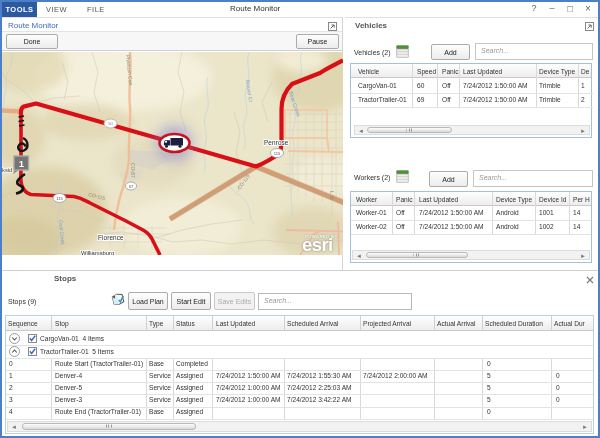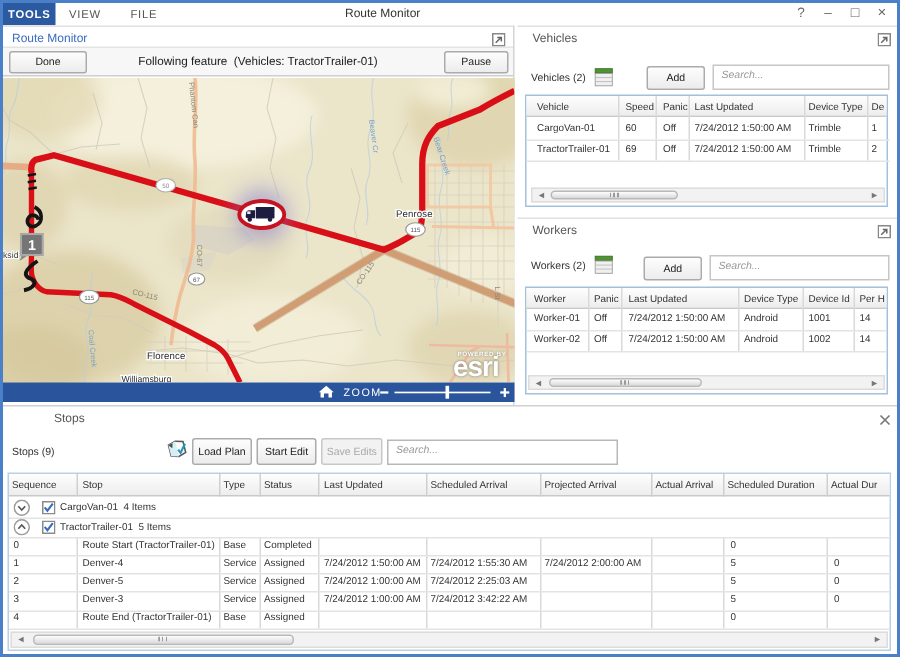--- a/index.html
+++ b/index.html
@@ -9,21 +9,21 @@
 .abs { position:absolute; }
 
 
 #titlebar { position:absolute; left:0; top:0; width:596px; height:15px; background:#fff; }
 #filetab { position:absolute; left:0; top:0; width:35px; height:15px; background:#2b5aa0; color:#fff; font-size:7.5px; font-weight:bold; text-align:center; line-height:15px; letter-spacing:0.5px; }
 .menuitem { position:absolute; top:0; height:15px; line-height:15px; font-size:7.5px; color:#555; letter-spacing:0.5px; }
 #apptitle { position:absolute; left:228px; top:0; height:15px; line-height:14px; font-size:8px; color:#333; }
 .winbtn { position:absolute; top:0; height:14px; line-height:13px; font-size:9px; color:#666; text-align:center; width:12px; }
 
 
-.phead-text { font-size:8px; color:#555; }
+.phead-text { font-size:8px; color:#555;font-weight:bold; }
 .floaticon { position:absolute; width:9px; height:9px; }
 button.btn { position:absolute; background:linear-gradient(#fdfdfd,#ececec); border:1px solid #ababab; border-radius:2px; font-family:"Liberation Sans",sans-serif; font-size:7px; color:#222; text-align:center; padding:0; }
 .searchbox { position:absolute; background:#fff; border:1px solid #b8b8b8; font-size:7px; font-style:italic; color:#999; line-height:14px; padding-left:5px; }
 
 
 #lp { position:absolute; left:0; top:15px; width:341px; height:253px; background:#fff; border-right:1px solid #d4d4d4; }
 #lp-head { position:absolute; left:0; top:0; width:100%; height:15px; border-top:1px solid #e0e0e0; border-bottom:1px solid #e4e4e4; background:#fff; }
 #lp-title { position:absolute; left:6px; top:3px; font-size:8px; color:#3a6cbf; }
 #lp-toolbar { position:absolute; left:0; top:15px; width:100%; height:19px; background:#f7f7f7; border-bottom:1px solid #cfcfcf; }
 #maparea { position:absolute; left:0; top:35px; width:341px; height:203px; overflow:hidden; }
@@ -63,21 +63,20 @@
 <div id="lp">
   <div id="lp-head">
     <div id="lp-title">Route Monitor</div>
     <svg class="floaticon" style="left:326px; top:4px;" viewBox="0 0 9 9">
       <rect x="0.5" y="0.5" width="8" height="8" fill="none" stroke="#888" stroke-width="1"></rect>
       <path d="M2.5 6.5 L6 3 M3.5 3 H6.2 V5.7" stroke="#666" stroke-width="1" fill="none"></path>
     </svg>
   </div>
   <div id="lp-toolbar">
     <button class="btn" style="left:4px; top:2px; width:52px; height:15px;">Done</button>
-    <div style="position:absolute; left:0; top:4px; width:100%; text-align:center; font-size:7.8px; color:#1a1a1a;">Following feature&nbsp; (Vehicles: TractorTrailer-01)</div>
     <button class="btn" style="left:294px; top:2px; width:43px; height:15px;">Pause</button>
   </div>
   <div id="maparea">
   <svg width="341" height="203" viewBox="0 0 341 203">
 
     <rect x="0" y="0" width="341" height="203" fill="#ebe5ca"></rect>
     <defs>
             <filter id="soft" x="-40%" y="-40%" width="180%" height="180%">
               <feGaussianBlur stdDeviation="5"></feGaussianBlur>
             </filter>
@@ -218,31 +217,20 @@
       <path d="M284 178 L343 179.5"></path>
       <path d="M298 203 L312 182 L318 179"></path>
       <path d="M336 170 L337 203"></path>
     </g>
 
     <g font-family="Liberation Sans, sans-serif" fill="#fff">
       <text x="303" y="185.5" font-size="4.2" font-weight="bold" letter-spacing="0.4" opacity="0.97" style="text-shadow:0 0 1.5px rgba(90,90,90,0.8);">POWERED BY</text>
       <text x="300" y="198.5" font-size="18.5" font-weight="bold" letter-spacing="-0.6" style="text-shadow:0 0 2px rgba(90,90,90,0.75);">esri</text>
     </g>
   </svg>
-  </div>
-  <div id="zoombar">
-    <svg width="341" height="13" viewBox="0 0 341 13">
-      <path d="M210.5 6.5 L215.5 2.2 L220.5 6.5 L219.3 6.5 L219.3 10 L211.7 10 L211.7 6.5 Z M214 10 L214 7.4 L217 7.4 L217 10 Z" fill="#fff" fill-rule="evenodd"></path>
-      <text x="227" y="9.3" font-family="Liberation Sans, sans-serif" font-size="7.2" fill="#fff" letter-spacing="1">ZOOM</text>
-      <rect x="251.5" y="5.9" width="5.4" height="1.5" fill="#fff"></rect>
-      <rect x="261" y="6.1" width="64" height="1.1" fill="#fff"></rect>
-      <rect x="295" y="2.2" width="2.4" height="8.6" fill="#fff"></rect>
-      <rect x="331.5" y="5.9" width="6" height="1.5" fill="#fff"></rect>
-      <rect x="333.8" y="3.7" width="1.5" height="6" fill="#fff"></rect>
-    </svg>
   </div>
 </div>
 
 <div class="rpanel" id="vp" style="top:15px; height:128px;">
   <div class="rp-head">
     <div class="phead-text" style="position:absolute; left:10px; top:3px;">Vehicles</div>
     <svg class="floaticon" style="left:240px; top:4px;" viewBox="0 0 9 9">
       <rect x="0.5" y="0.5" width="8" height="8" fill="none" stroke="#888" stroke-width="1"></rect>
       <path d="M2.5 6.5 L6 3 M3.5 3 H6.2 V5.7" stroke="#666" stroke-width="1" fill="none"></path>
     </svg>
@@ -287,27 +275,20 @@
       <div class="hsb-arrow" style="left:3px;">◄</div>
       <div class="hsb-thumb" style="left:12px; width:85px; height:6px;">
             <div class="grip"></div>
           </div>
       <div class="hsb-arrow" style="right:3px;">►</div>
     </div>
   </div>
 </div>
 
 <div class="rpanel" id="wp" style="top:143px; height:125px;">
-  <div class="rp-head">
-    <div class="phead-text" style="position:absolute; left:10px; top:3px;">Workers</div>
-    <svg class="floaticon" style="left:240px; top:4px;" viewBox="0 0 9 9">
-      <rect x="0.5" y="0.5" width="8" height="8" fill="none" stroke="#888" stroke-width="1"></rect>
-      <path d="M2.5 6.5 L6 3 M3.5 3 H6.2 V5.7" stroke="#666" stroke-width="1" fill="none"></path>
-    </svg>
-  </div>
   <div class="gcell" style="left:9px; top:29px; font-size:7px;">Workers (2)</div>
   <svg class="abs" style="left:51px; top:25px;" width="13" height="13" viewBox="0 0 13 13">
     <rect x="0.8" y="0.8" width="11.4" height="2.8" fill="#4f9433" stroke="#3a6e24" stroke-width="0.6"></rect>
     <rect x="0.8" y="4" width="11.4" height="8.2" fill="#f0f0f0" stroke="#9a9a9a" stroke-width="0.6"></rect>
     <path d="M0.8 6.7 H12.2 M0.8 9.4 H12.2" stroke="#bbb" stroke-width="0.6"></path>
   </svg>
   <button class="btn" style="left:84px; top:26px; width:39px; height:16px;">Add</button>
   <div class="searchbox" style="left:128px; top:25px; width:120px; height:17px; border-color:#c6c6c6;">Search...</div>
 
   <div class="grid" style="left:5px; top:46px; width:242px; height:72px;">
@@ -341,21 +322,21 @@
       <div class="hsb-arrow" style="left:3px;">◄</div>
       <div class="hsb-thumb" style="left:13px; width:102px; height:6px;">
             <div class="grip"></div>
           </div>
       <div class="hsb-arrow" style="right:3px;">►</div>
     </div>
   </div>
 </div>
 
 <div id="sp">
-  <div class="phead-text" style="position:absolute; left:2px; top:3px;padding-left:32px;">Stops</div>
+  <div class="phead-text" style="position:absolute; left:20px; top:3px;padding-left:32px;">Stops</div>
   <svg class="abs" style="left:584px; top:5px;" width="8" height="8" viewBox="0 0 8 8">
     <path d="M1 1 L7 7 M7 1 L1 7" stroke="#777" stroke-width="1.1"></path>
   </svg>
   <div class="gcell" style="left:6px; top:27px; font-size:7px;">Stops (9)</div>
   <svg class="abs" style="left:108px; top:20px;" width="16" height="16" viewBox="0 0 16 16">
     <g transform="rotate(-14 8 8)">
       <path d="M3 4.5 L8 3 L13 4.5 L13 12 L8 13.5 L3 12 Z" fill="#fafafa" stroke="#555" stroke-width="1"></path>
       <path d="M3 4.5 L8 3 L8 13.5 L3 12 Z" fill="#d8eef7"></path>
       <path d="M3 4.5 L6 3.9 L5 7 Z" fill="#4a4a4a"></path>
     </g>

